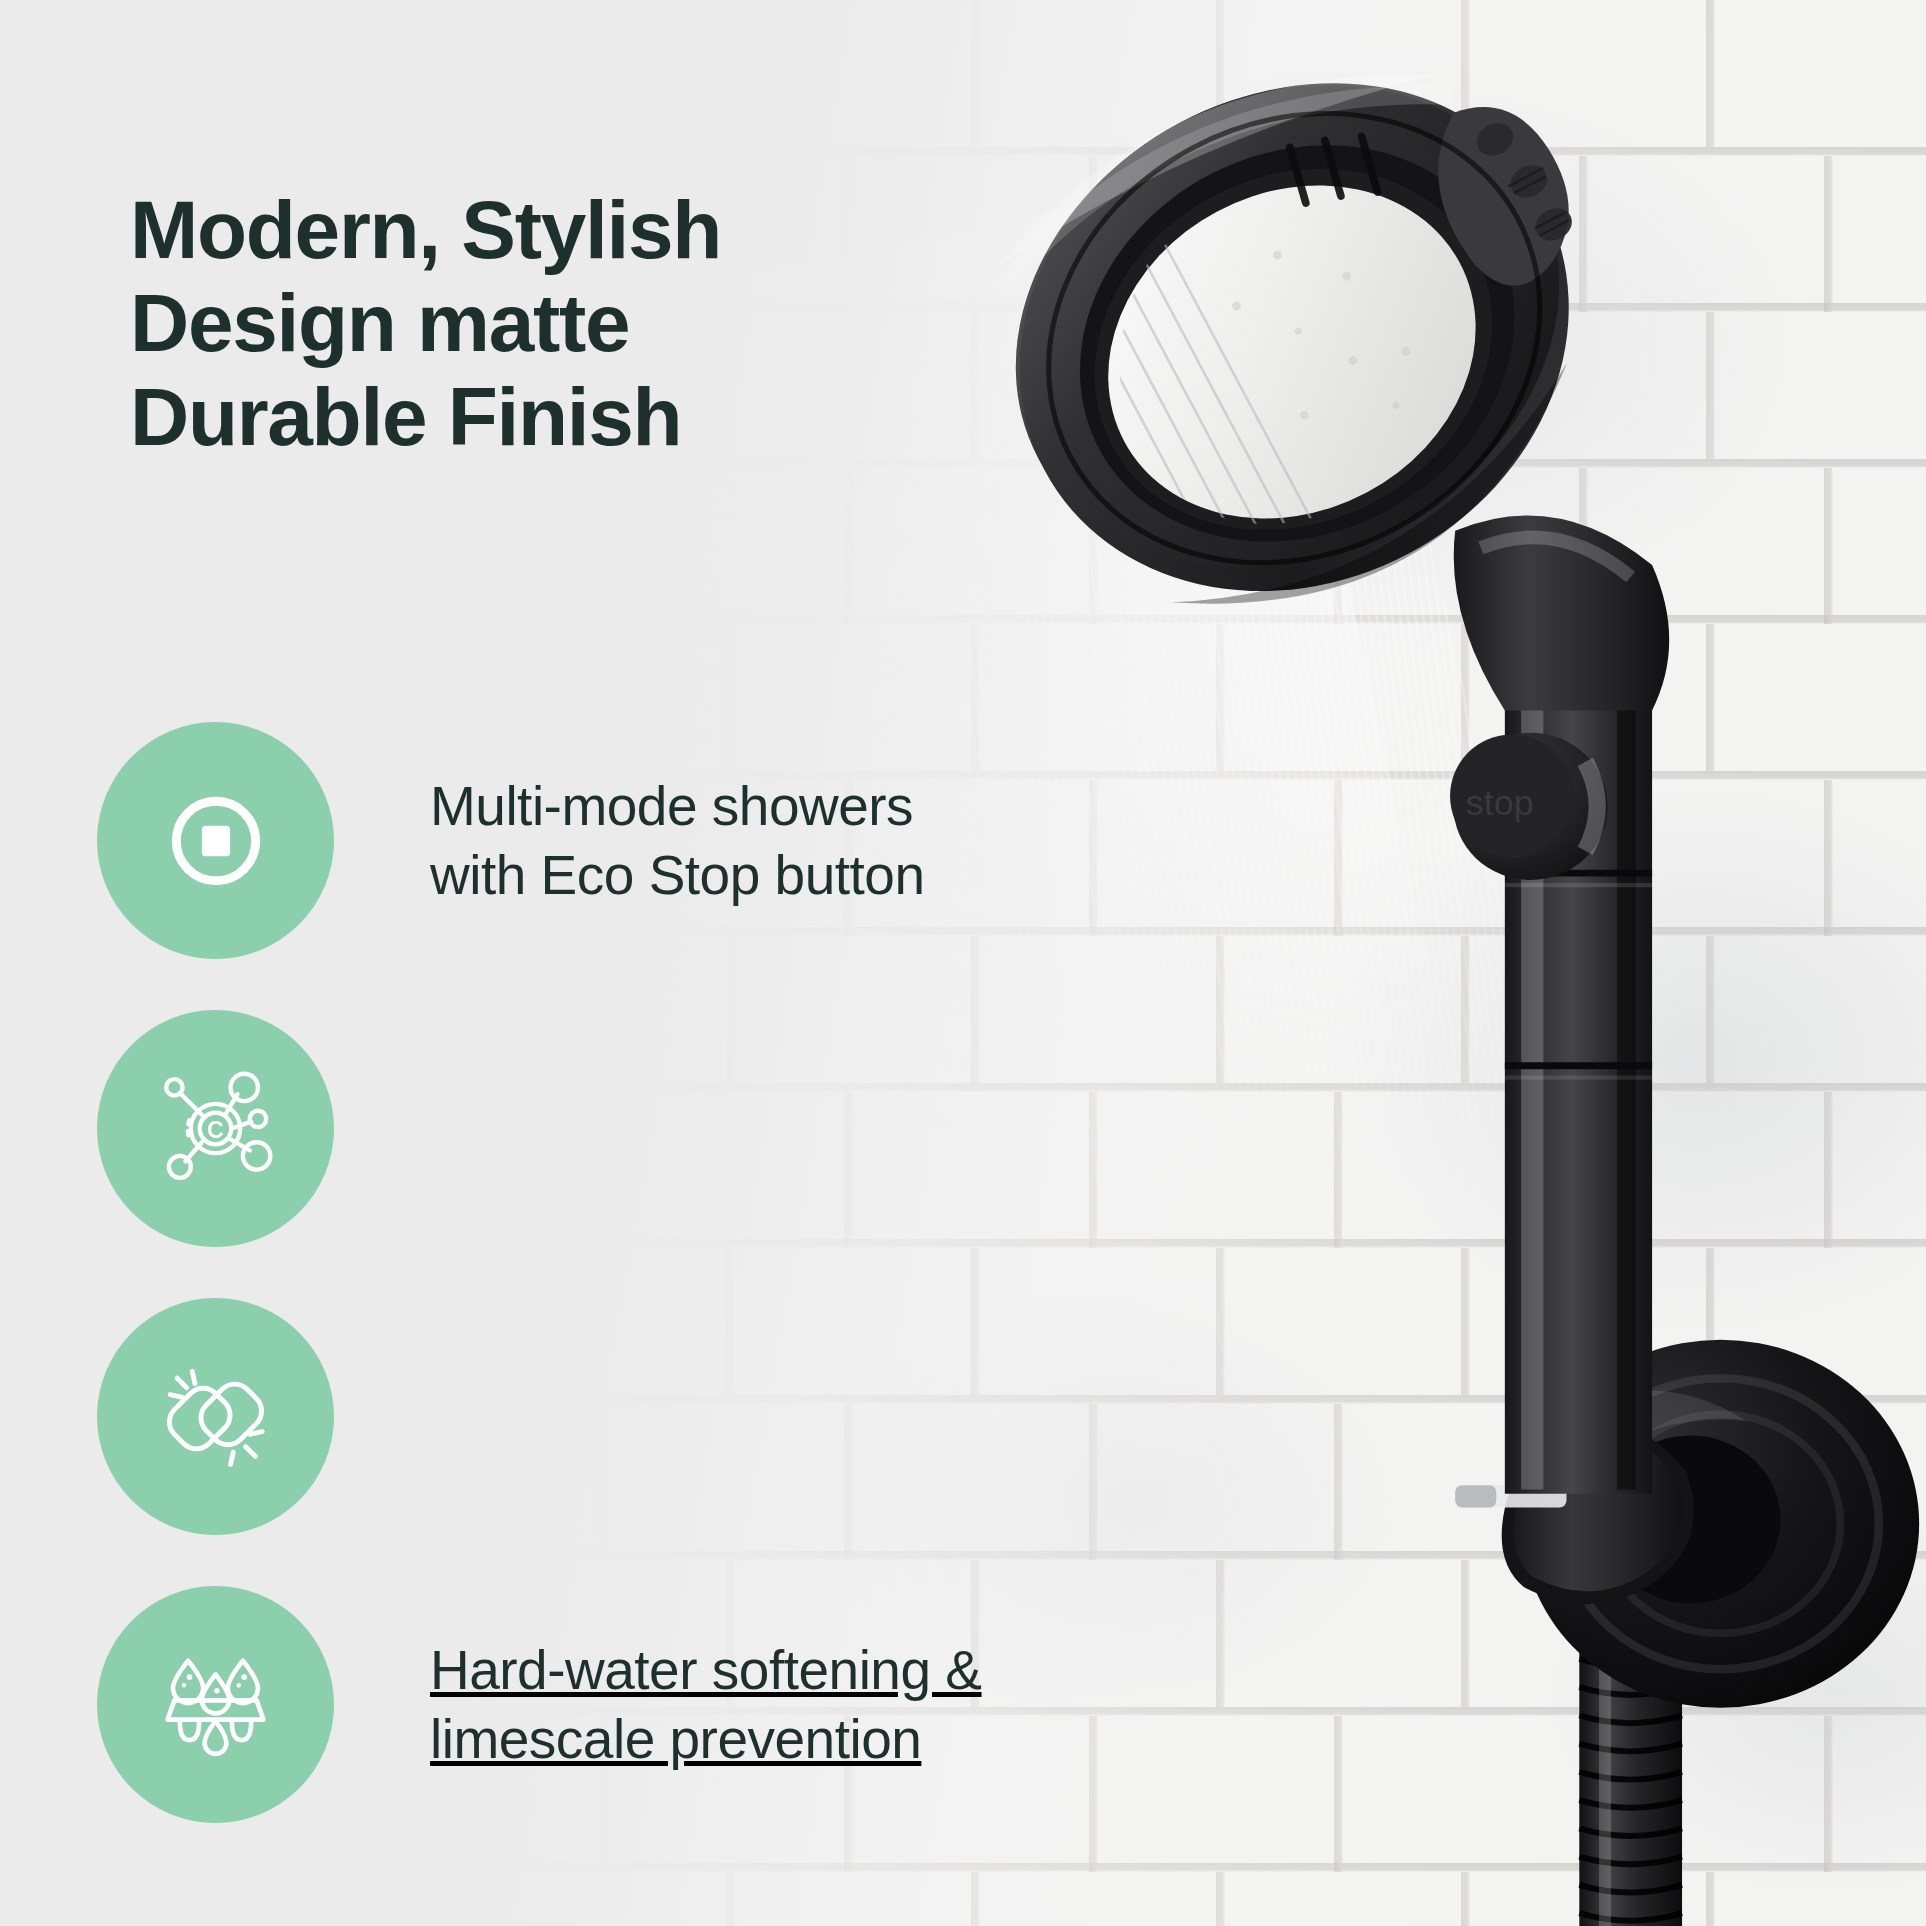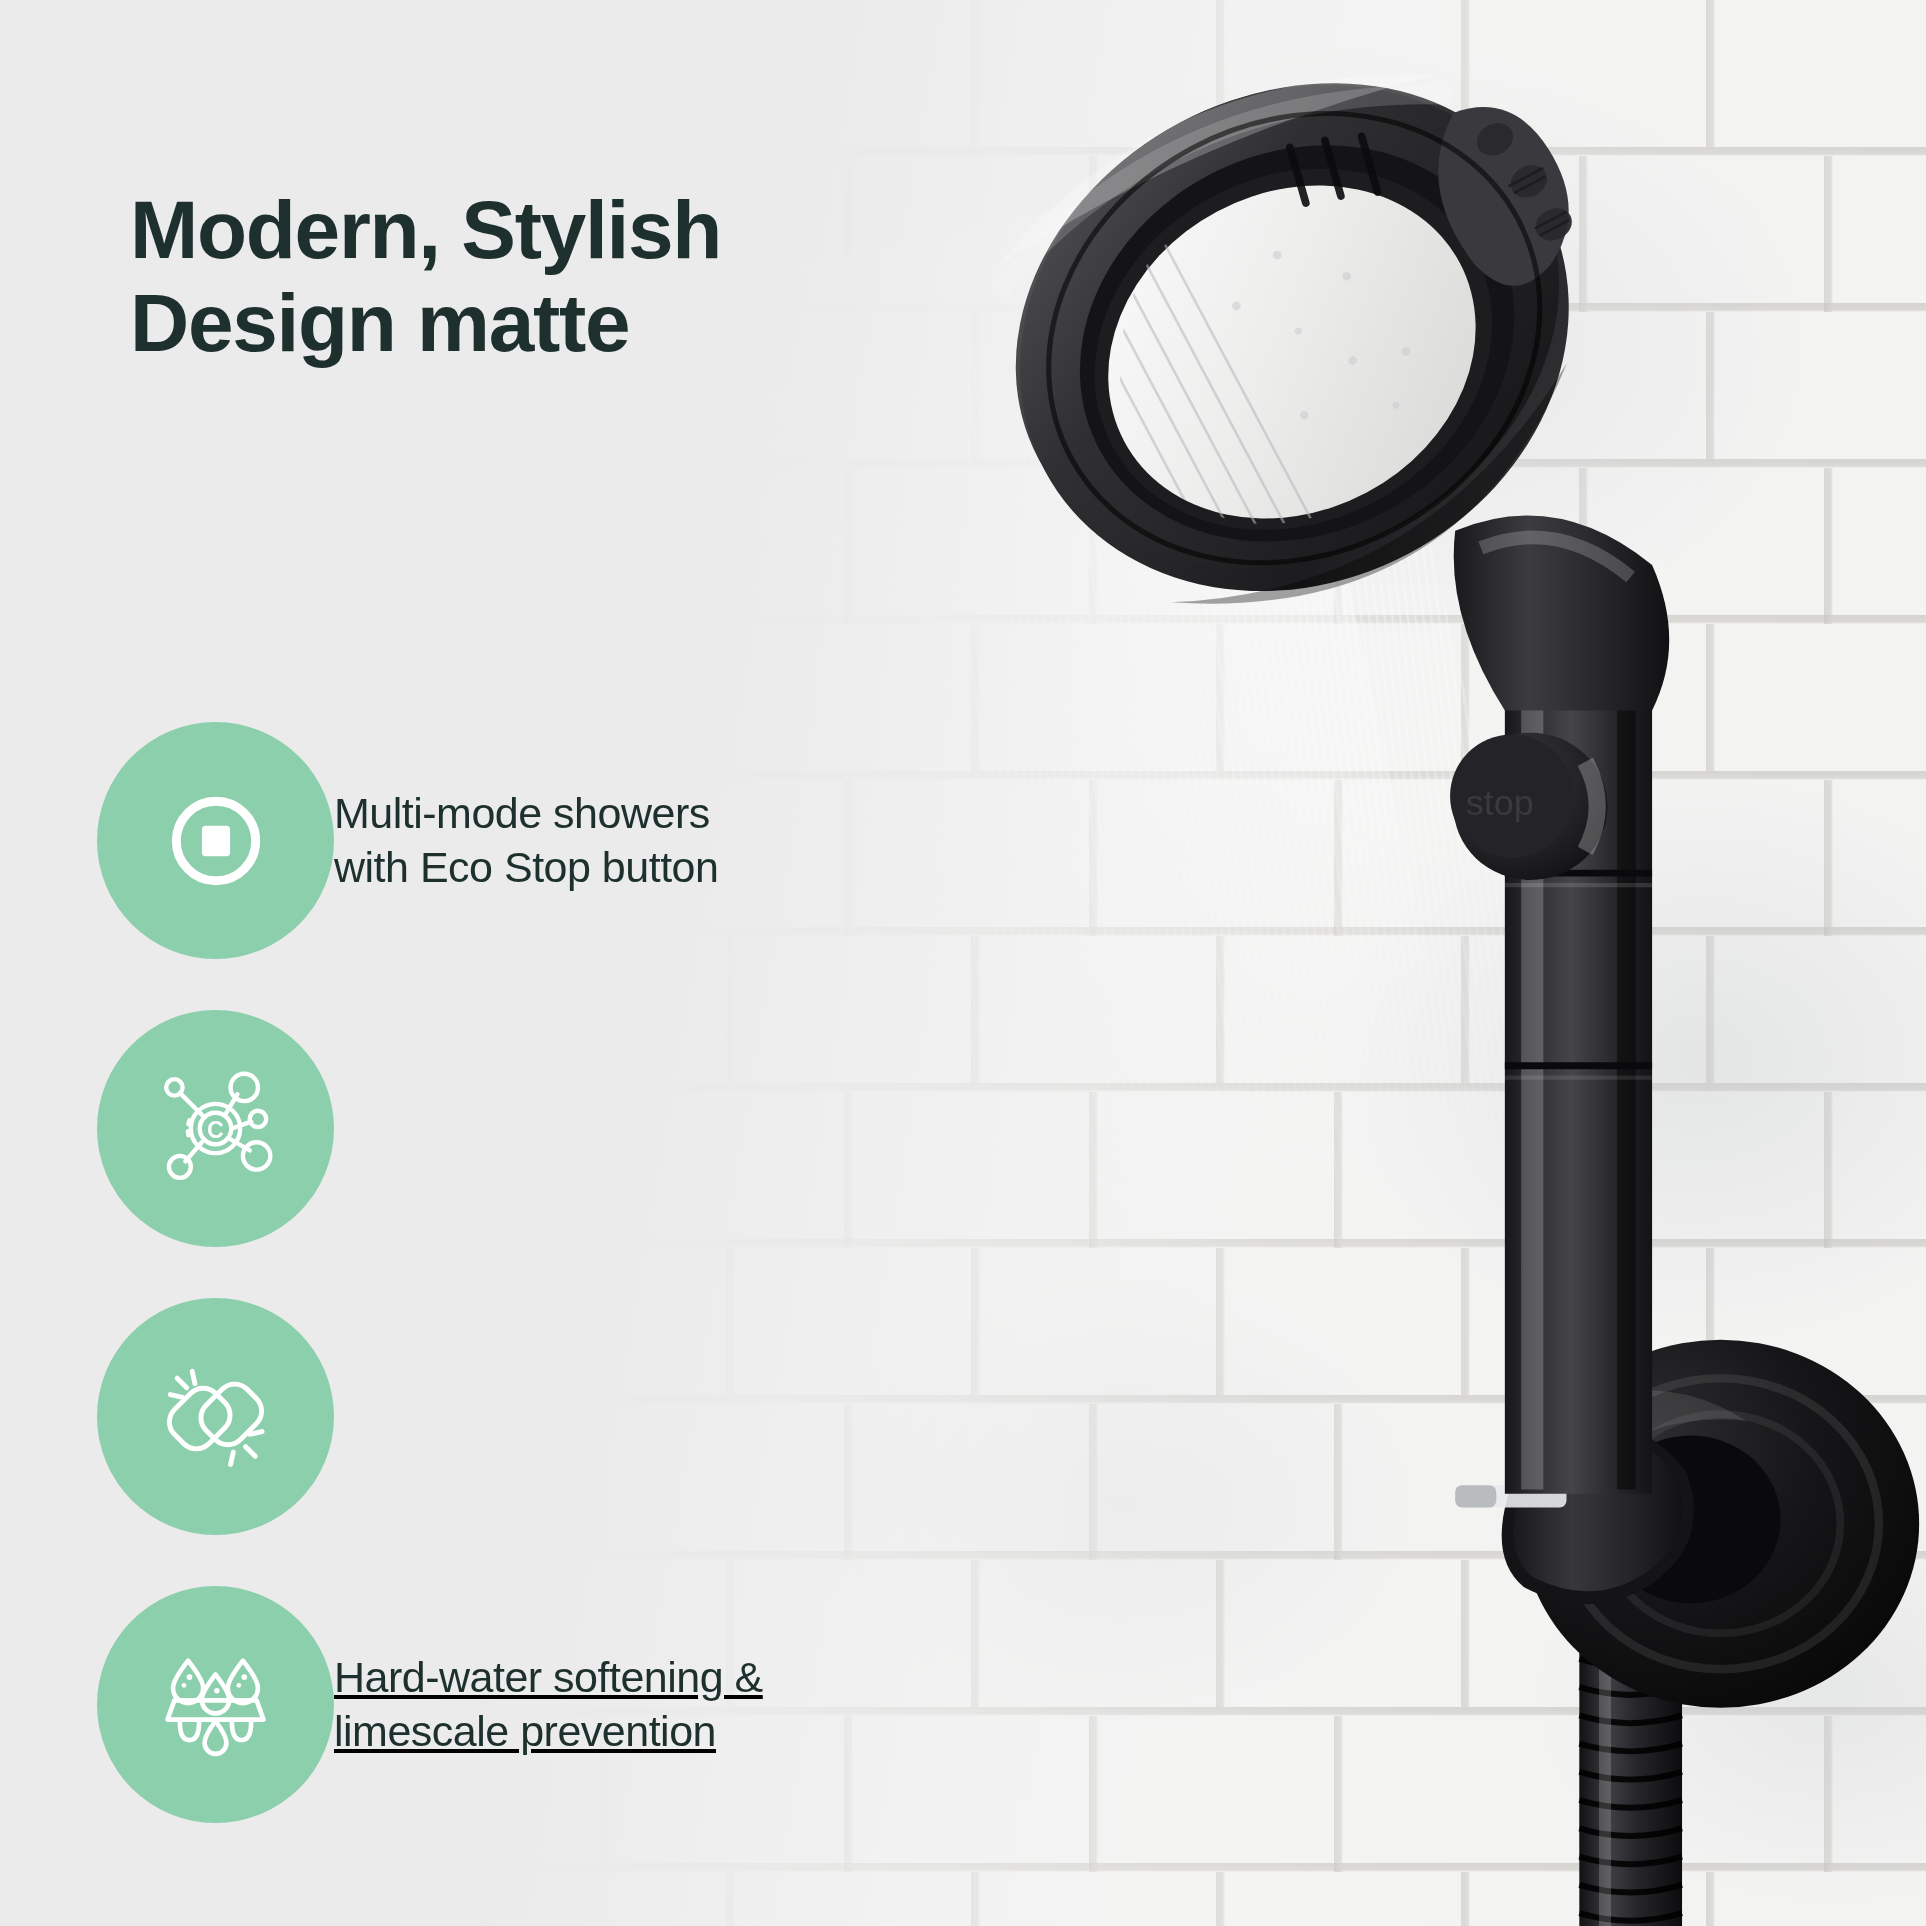--- a/index.html
+++ b/index.html
@@ -128,22 +128,23 @@
   .feature:last-child { margin-bottom: 0; text-decoration: underline; }
   .icon-circle {
     flex: 0 0 auto;
     width: 237px; height: 237px;
     border-radius: 50%;
     background: #8ccfad;
     display: flex; align-items: center; justify-content: center;
   }
   .icon-circle svg { display: block; }
   .feature-text {
+    margin-left: 96px;
     color: #1e302d;
-    font-size: 43px;
+    font-size: 55px;
     line-height: 1.24;
     letter-spacing: -0.5px;
     white-space: pre-line;
     max-width: 856px;
   }
 </style>
 </head>
 <body>
 
 <div id="canvas">
@@ -326,20 +327,21 @@
 
       <ellipse cx="1512" cy="395" rx="296" ry="252" fill="none" stroke="rgba(0,0,0,0.55)" stroke-width="6"></ellipse>
 
       <path d="M1240 600 q270 130 540 -30 q-250 210 -540 30 Z" fill="rgba(0,0,0,0.35)"></path>
     </g>
   </svg>
 
   <h1 class="headline">
     <span class="hl-line">Modern, Stylish</span>
     <span class="hl-line">Design matte</span>
+    <span class="hl-line">Durable Finish</span>
   </h1>
 
   <div class="features">
 
     <div class="feature">
       <div class="icon-circle">
         <svg width="128" height="128" viewBox="0 0 100 100">
           <circle cx="50" cy="50" r="31" fill="none" stroke="#ffffff" stroke-width="7"></circle>
           <rect x="39" y="38" width="22" height="24" rx="3" fill="#ffffff"></rect>
         </svg>

